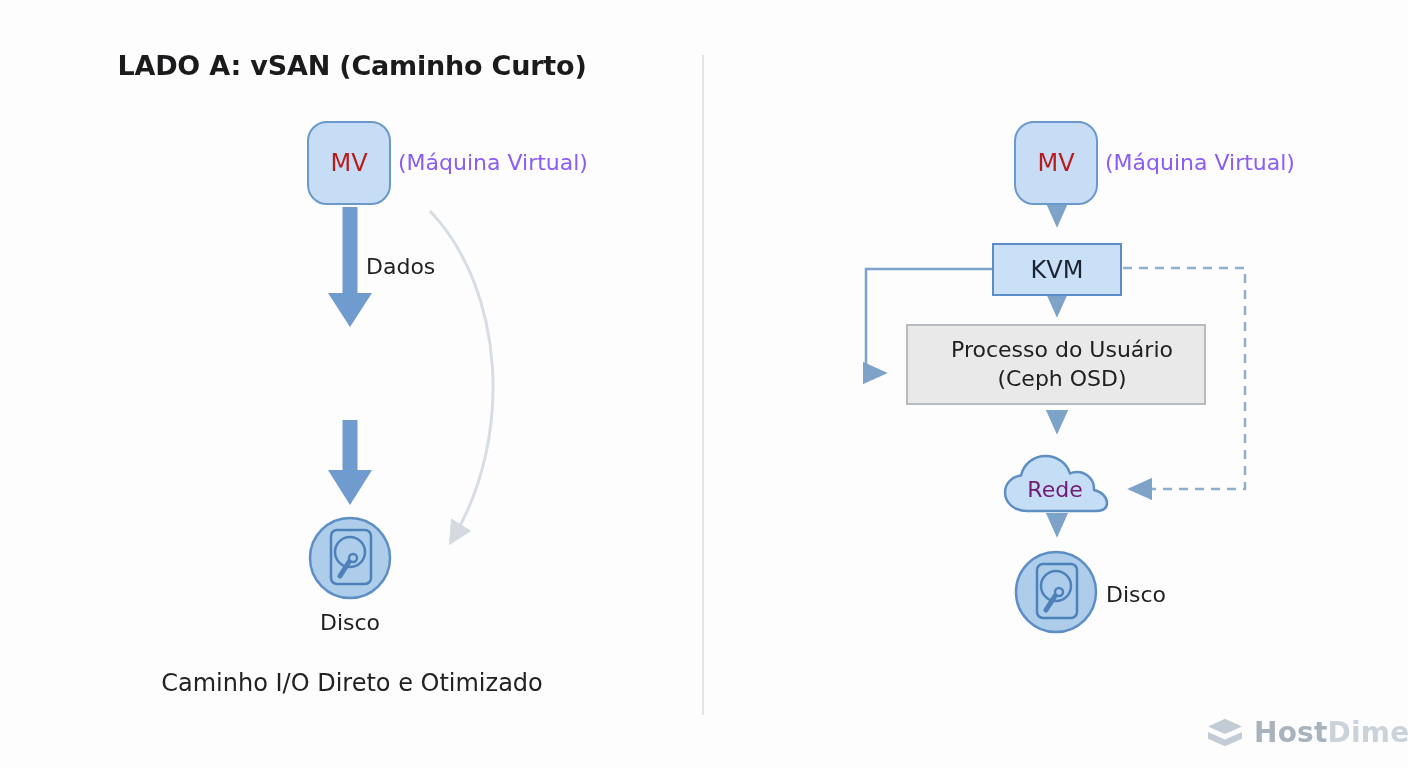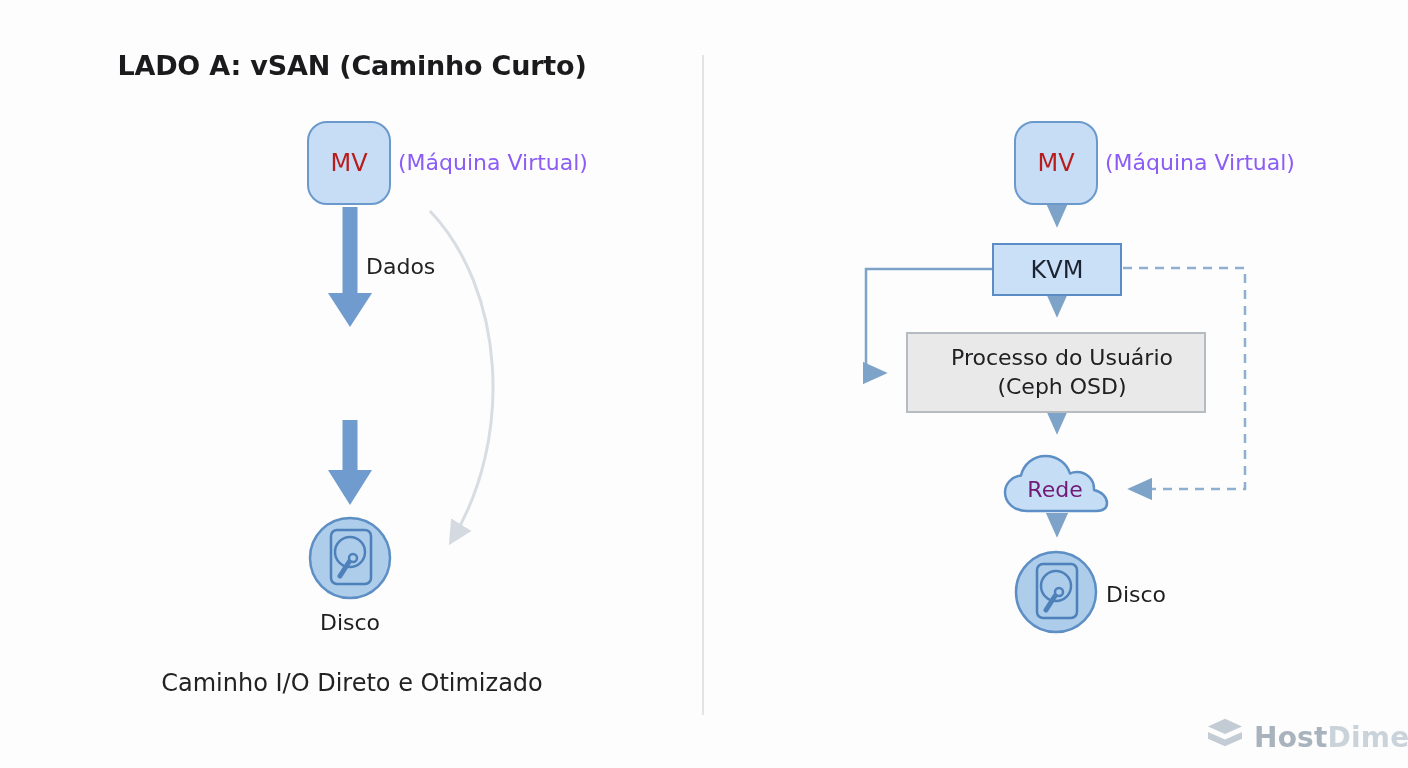--- a/index.html
+++ b/index.html
@@ -47,21 +47,21 @@
   }
 
   .kvm-box {
     position: absolute; left: 992px; top: 243px; width: 130px; height: 53px;
     background: #c9e0f7; border: 2px solid #5b8cc6;
     display: flex; align-items: center; justify-content: center;
     font-size: 24px; color: #1c2433;
   }
 
   .process-box {
-    position: absolute; left: 906px; top: 332px; width: 300px; height: 81px;
+    position: absolute; left: 906px; top: 324px; width: 300px; height: 81px;
     background: #e9e9ea; border: 2px solid #b6bac1;
     display: flex; flex-direction: column; align-items: center; justify-content: center;
     font-size: 22px; color: #202022; line-height: 1.3; padding-left: 12px;
   }
 
   .disk-wrap { position: absolute; width: 84px; height: 84px; }
   .disk-a { left: 308px; top: 516px; }
   .disk-b { left: 1014px; top: 550px; }
 
   .disco-label-a { position: absolute; left: 300px; top: 610px; width: 100px; text-align: center; font-size: 22px; }
@@ -77,21 +77,21 @@
   .caption-a { left: 0; width: 704px; }
   .caption-b { left: 704px; width: 704px; }
 
   .connector-layer {
     position: absolute; left: 0; top: 0; width: 1408px; height: 768px;
     pointer-events: none;
   }
 
   .watermark {
     position: absolute; left: 1203px; top: 716px;
-    display: flex; align-items: flex-end; gap: 7px;
+    display: flex; align-items: flex-start; gap: 7px;
   }
   .watermark-text { font-size: 28px; font-weight: 700; letter-spacing: 0.2px; }
   .wm-host { color: #a9b3bd; }
   .wm-dime { color: #cbd3da; }
 </style>
 </head>
 <body>
 
 <div class="canvas">
 

